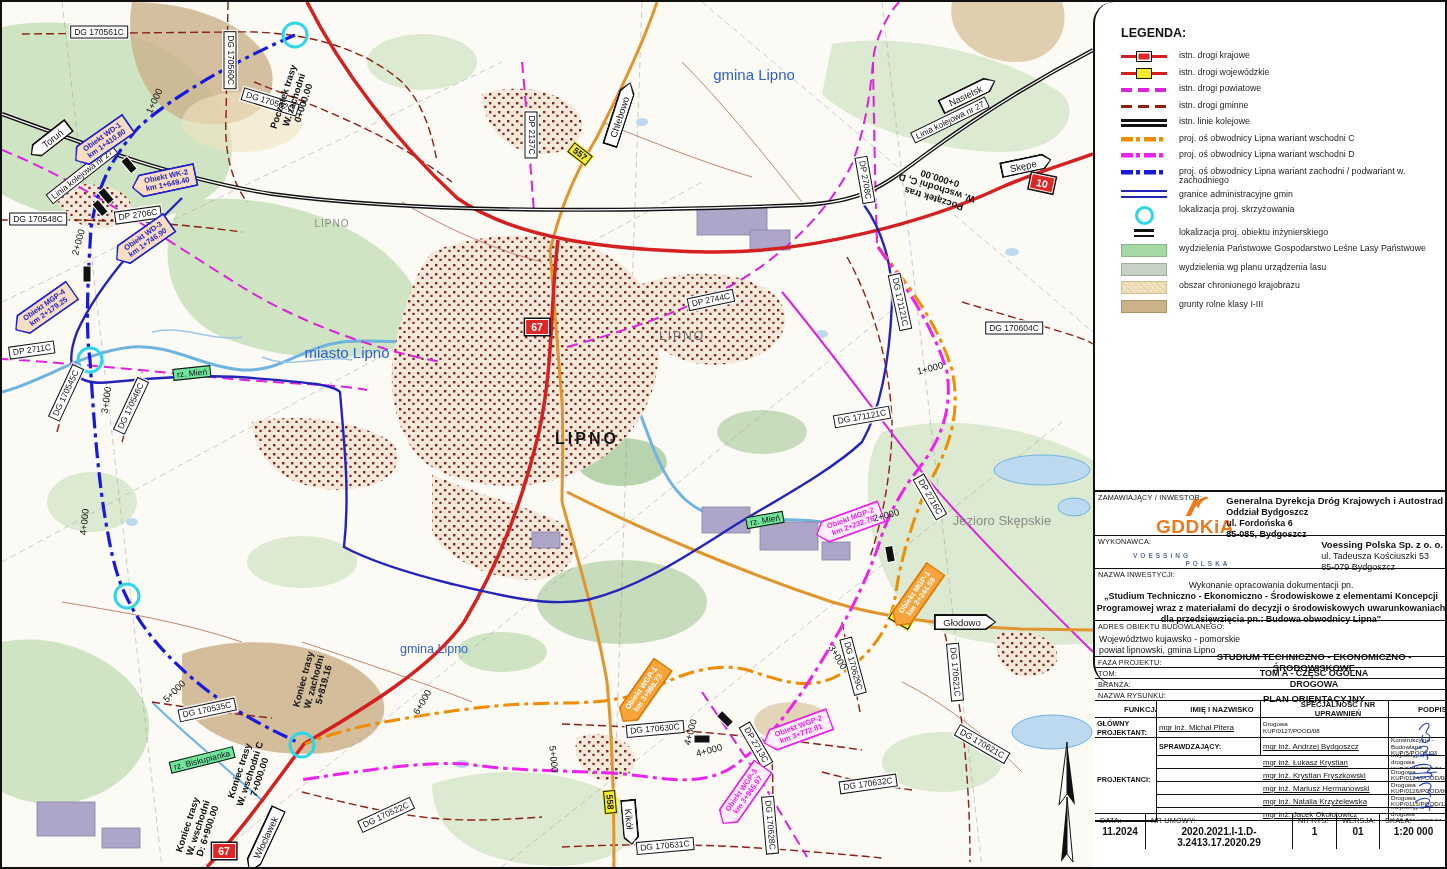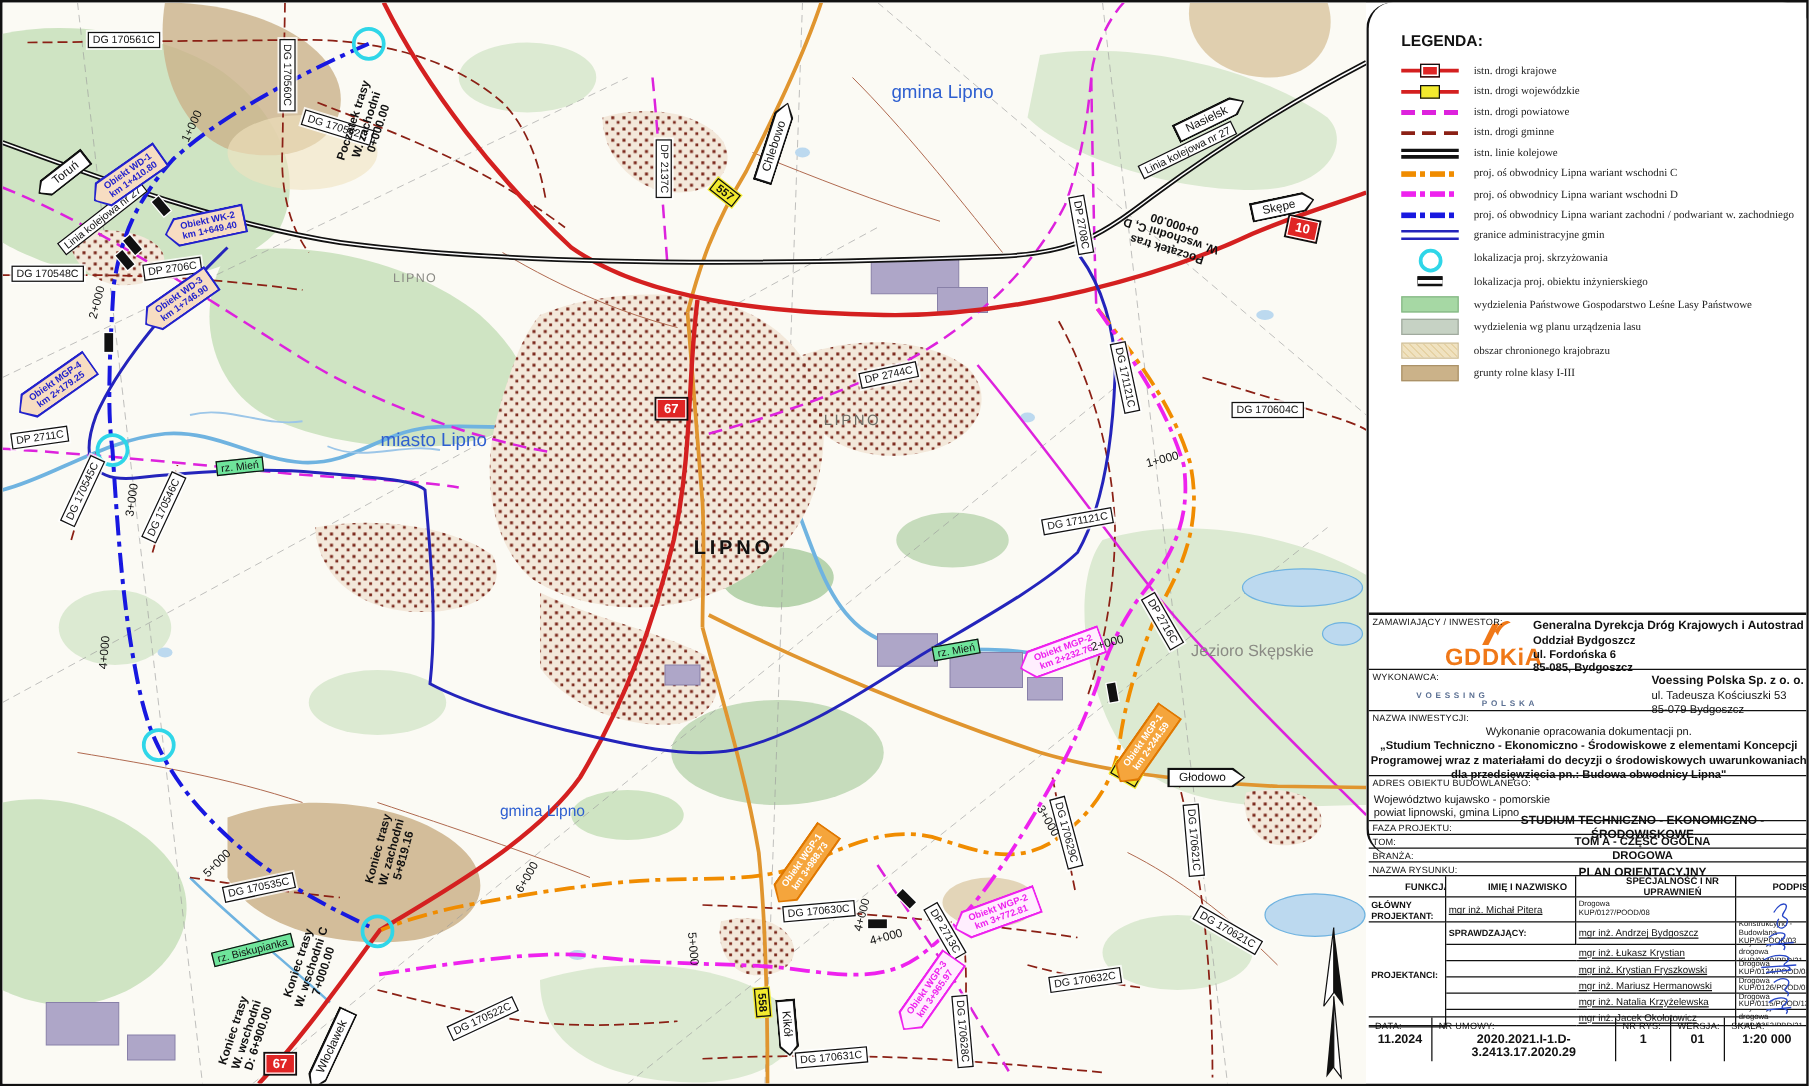--- a/index.html
+++ b/index.html
@@ -34,21 +34,21 @@
   .area.city{color:#111;font-weight:bold;font-size:16px;letter-spacing:3px;}
   .area.city2{color:#6e6e66;font-size:12px;letter-spacing:2px;}
   .area.city3{color:#8a8a84;font-size:10px;letter-spacing:1px;}
   .riverlab{background:#6fe59b;border:1px solid #111;font-size:8.5px;padding:0 3px;}
   .xing{width:21px;height:21px;border:3px solid #2fd6e8;border-radius:50%;background:transparent;}
   .objbar{width:15px;height:7px;background:#111;box-shadow:0 0 0 1px #fff;}
   
   .panel{position:absolute;left:1091px;top:0;width:354px;height:682px;background:#fff;border-left:2px solid #111;box-sizing:border-box;border-radius:21px;}
   .legend{padding:24px 10px 0 26px;}
   .legend h3{font-size:12.5px;font-weight:bold;margin:0 0 11px 0;}
-  .litem{display:flex;align-items:center;margin:0 0 5.5px 0;font-family:Liberation Serif, serif;}
+  .litem{display:flex;margin:0 0 5.5px 0;}
   .sw{width:46px;min-width:46px;height:11px;margin-right:12px;position:relative;box-sizing:border-box;}
   .litem>span{font-size:8.8px;color:#222;line-height:1.05;}
   .sw-kraj{background:linear-gradient(#d42020,#d42020) center/100% 3px no-repeat;}
   .sw-kraj::after{content:"";position:absolute;left:15px;top:0;width:16px;height:11px;background:#e02525;border:1px solid #111;box-sizing:border-box;box-shadow:inset 0 0 0 1.5px #fff;}
   .sw-woj{background:linear-gradient(#d42020,#d42020) center/100% 3px no-repeat;}
   .sw-woj::after{content:"";position:absolute;left:15px;top:0;width:16px;height:11px;background:#f2ea2e;border:1px solid #111;box-sizing:border-box;}
   .sw-pow{background:repeating-linear-gradient(90deg,#dd22dd 0 11px,transparent 11px 17px) center/100% 4px no-repeat;}
   .sw-gmi{background:repeating-linear-gradient(90deg,#8b2015 0 11px,transparent 11px 17px) center/100% 3px no-repeat;}
   .sw-kol{background:linear-gradient(#111 0 3px,#fff 3px 5px,#111 5px 8px) center/100% 8px no-repeat;}
   .sw-wc{background:repeating-linear-gradient(90deg,#f08c00 0 12px,transparent 12px 15px,#f08c00 15px 19px,transparent 19px 23px) center/100% 4.5px no-repeat;}

